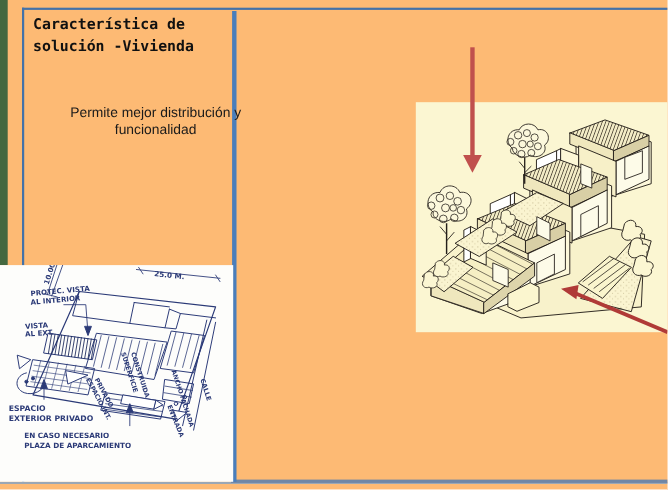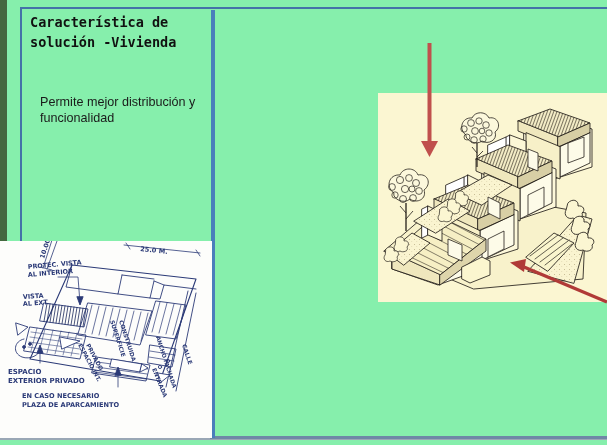--- a/index.html
+++ b/index.html
@@ -8,21 +8,21 @@
     background: #ffffff;
   }
   body {
     font-family: "Liberation Sans", sans-serif;
   }
   #slide {
     position: relative;
     width: 607px;
     height: 445px;
     overflow: hidden;
-    background: #86efac;
+    background: #fdba74;
   }
 
   
   .green-strip-left {
     position: absolute;
     left: 0; top: 0;
     width: 7px; height: 241px;
     background: #44683f;
   }
   .green-strip-right {
@@ -75,24 +75,25 @@
     font-size: 13.5px;
     font-weight: bold;
     line-height: 1.45;
     color: #111111;
     letter-spacing: 0px;
   }
 
   
   .body-text {
     position: absolute;
-    text-align: left;
+    text-align: center;
     color: #1a1a1a;
     font-size: 12.6px;
     line-height: 1.30;
+    margin-left: 18px;
   }
   #para1 { left: 40px; top: 94px; width: 167px; }
   #para2 { left: 40px; top: 169px; width: 167px; }
 
   
   .sketch-plan {
     position: absolute;
     left: 0px; top: 241px;
     width: 212px; height: 197px;
     background: #fdfdfb;

